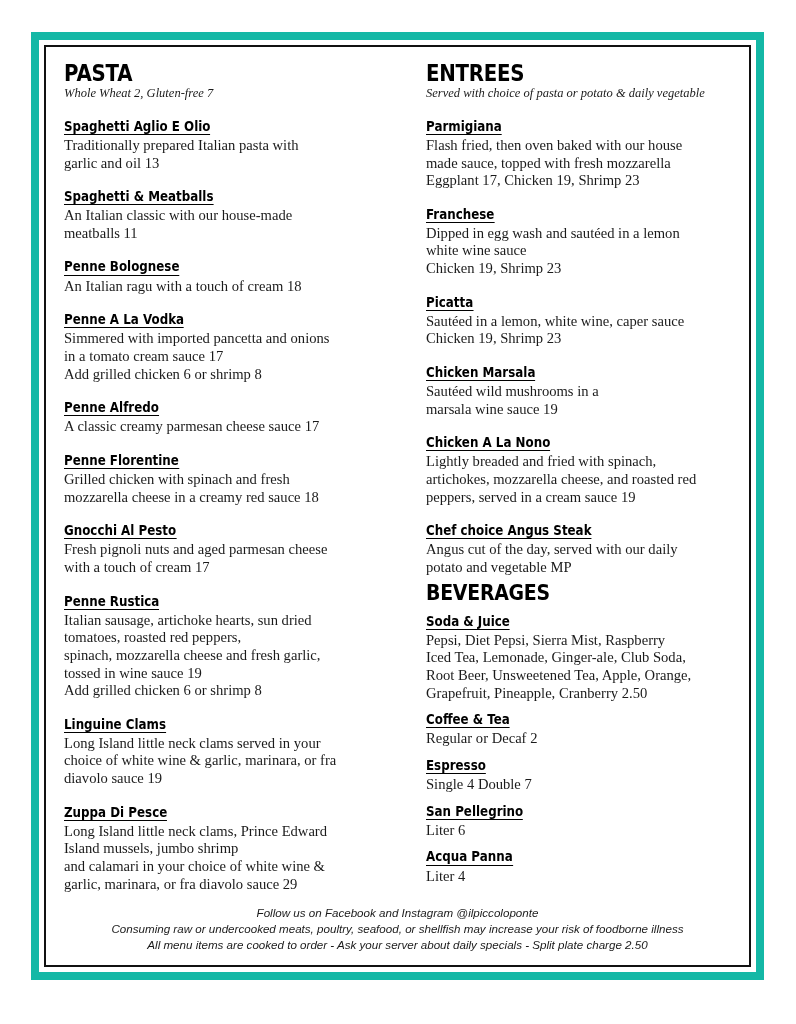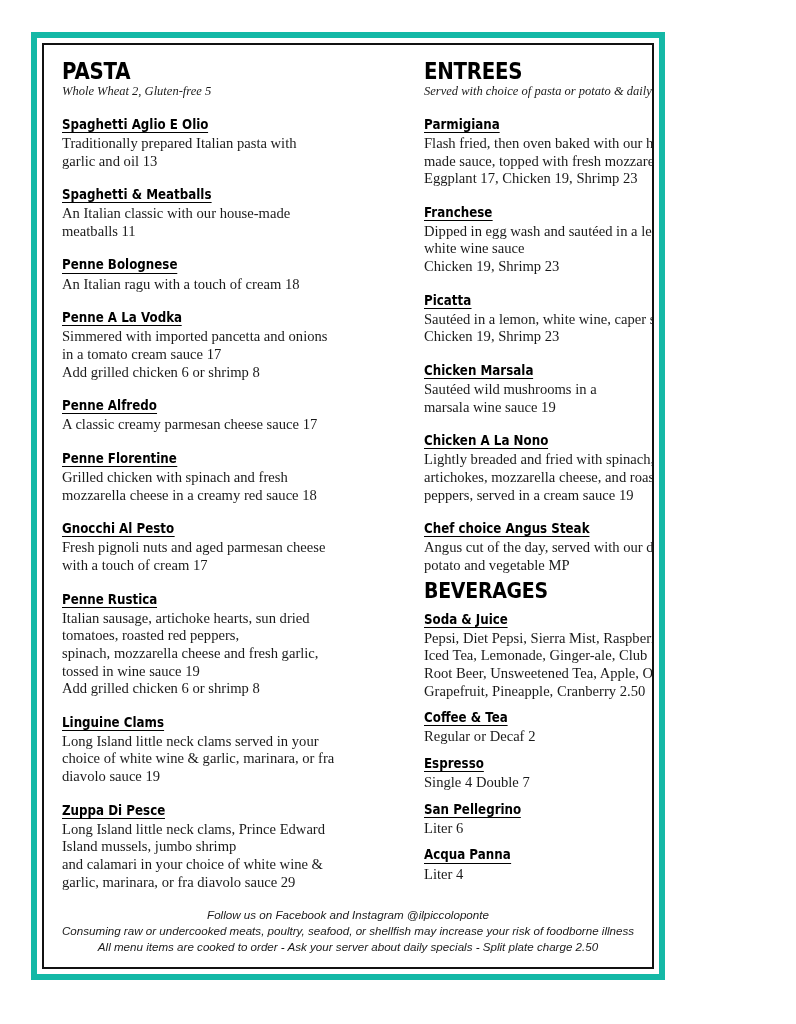--- a/index.html
+++ b/index.html
@@ -13,23 +13,23 @@
     font-family: "Liberation Serif", serif;
     color: #1a1a1a;
     overflow: hidden;
   }
 
   
   .page {
     position: absolute;
     left: 31px;
     top: 32px;
-    width: 634px;
+    width: 733px;
     height: 948px;
-    border: 6px solid #14b8a6;
+    border: 8px solid #14b8a6;
     box-sizing: border-box;
     background: #ffffff;
   }
   .page-inner {
     position: absolute;
     left: 5px;
     top: 5px;
     right: 5px;
     bottom: 5px;
     border: 2px solid #111111;
@@ -134,21 +134,21 @@
 
 <div class="page">
   <div class="page-inner">
     <div class="content">
 
       <div class="columns">
 
         <div class="col">
           <div>
             <div class="section-title">PASTA</div>
-            <div class="section-sub">Whole Wheat 2, Gluten-free 5</div>
+            <div class="section-sub">Whole Wheat 2, Gluten-free 7</div>
 
             <div class="item">
               <div class="item-name">Spaghetti Aglio E Olio</div>
               <div class="item-desc">Traditionally prepared Italian pasta with
 garlic and oil  13</div>
             </div>
             <div class="item">
               <div class="item-name">Spaghetti &amp; Meatballs</div>
               <div class="item-desc">An Italian classic with our house-made
 meatballs  11</div>

